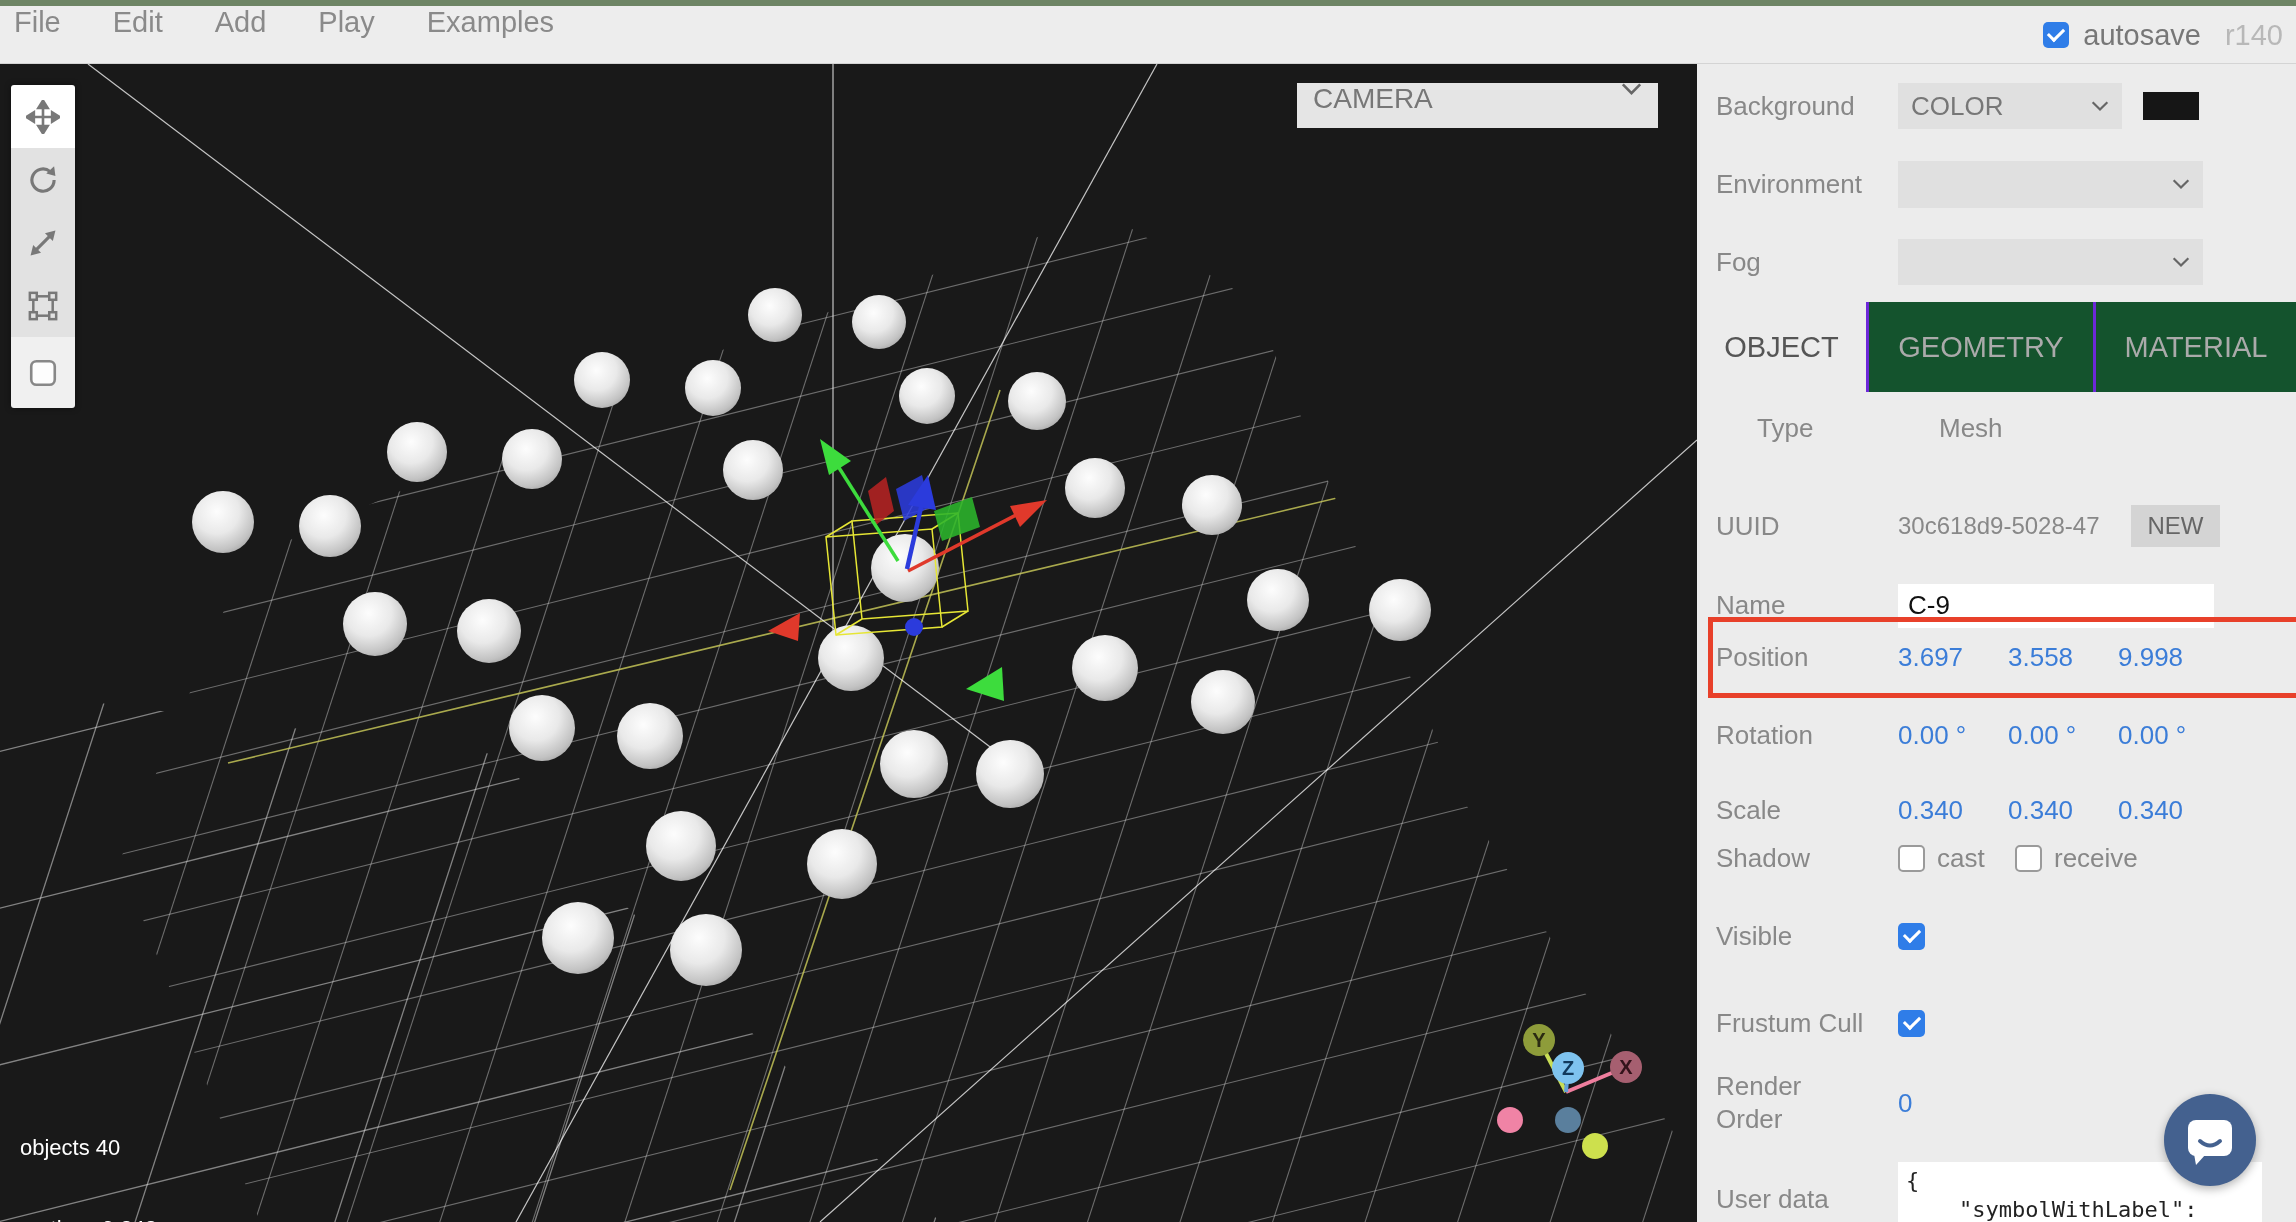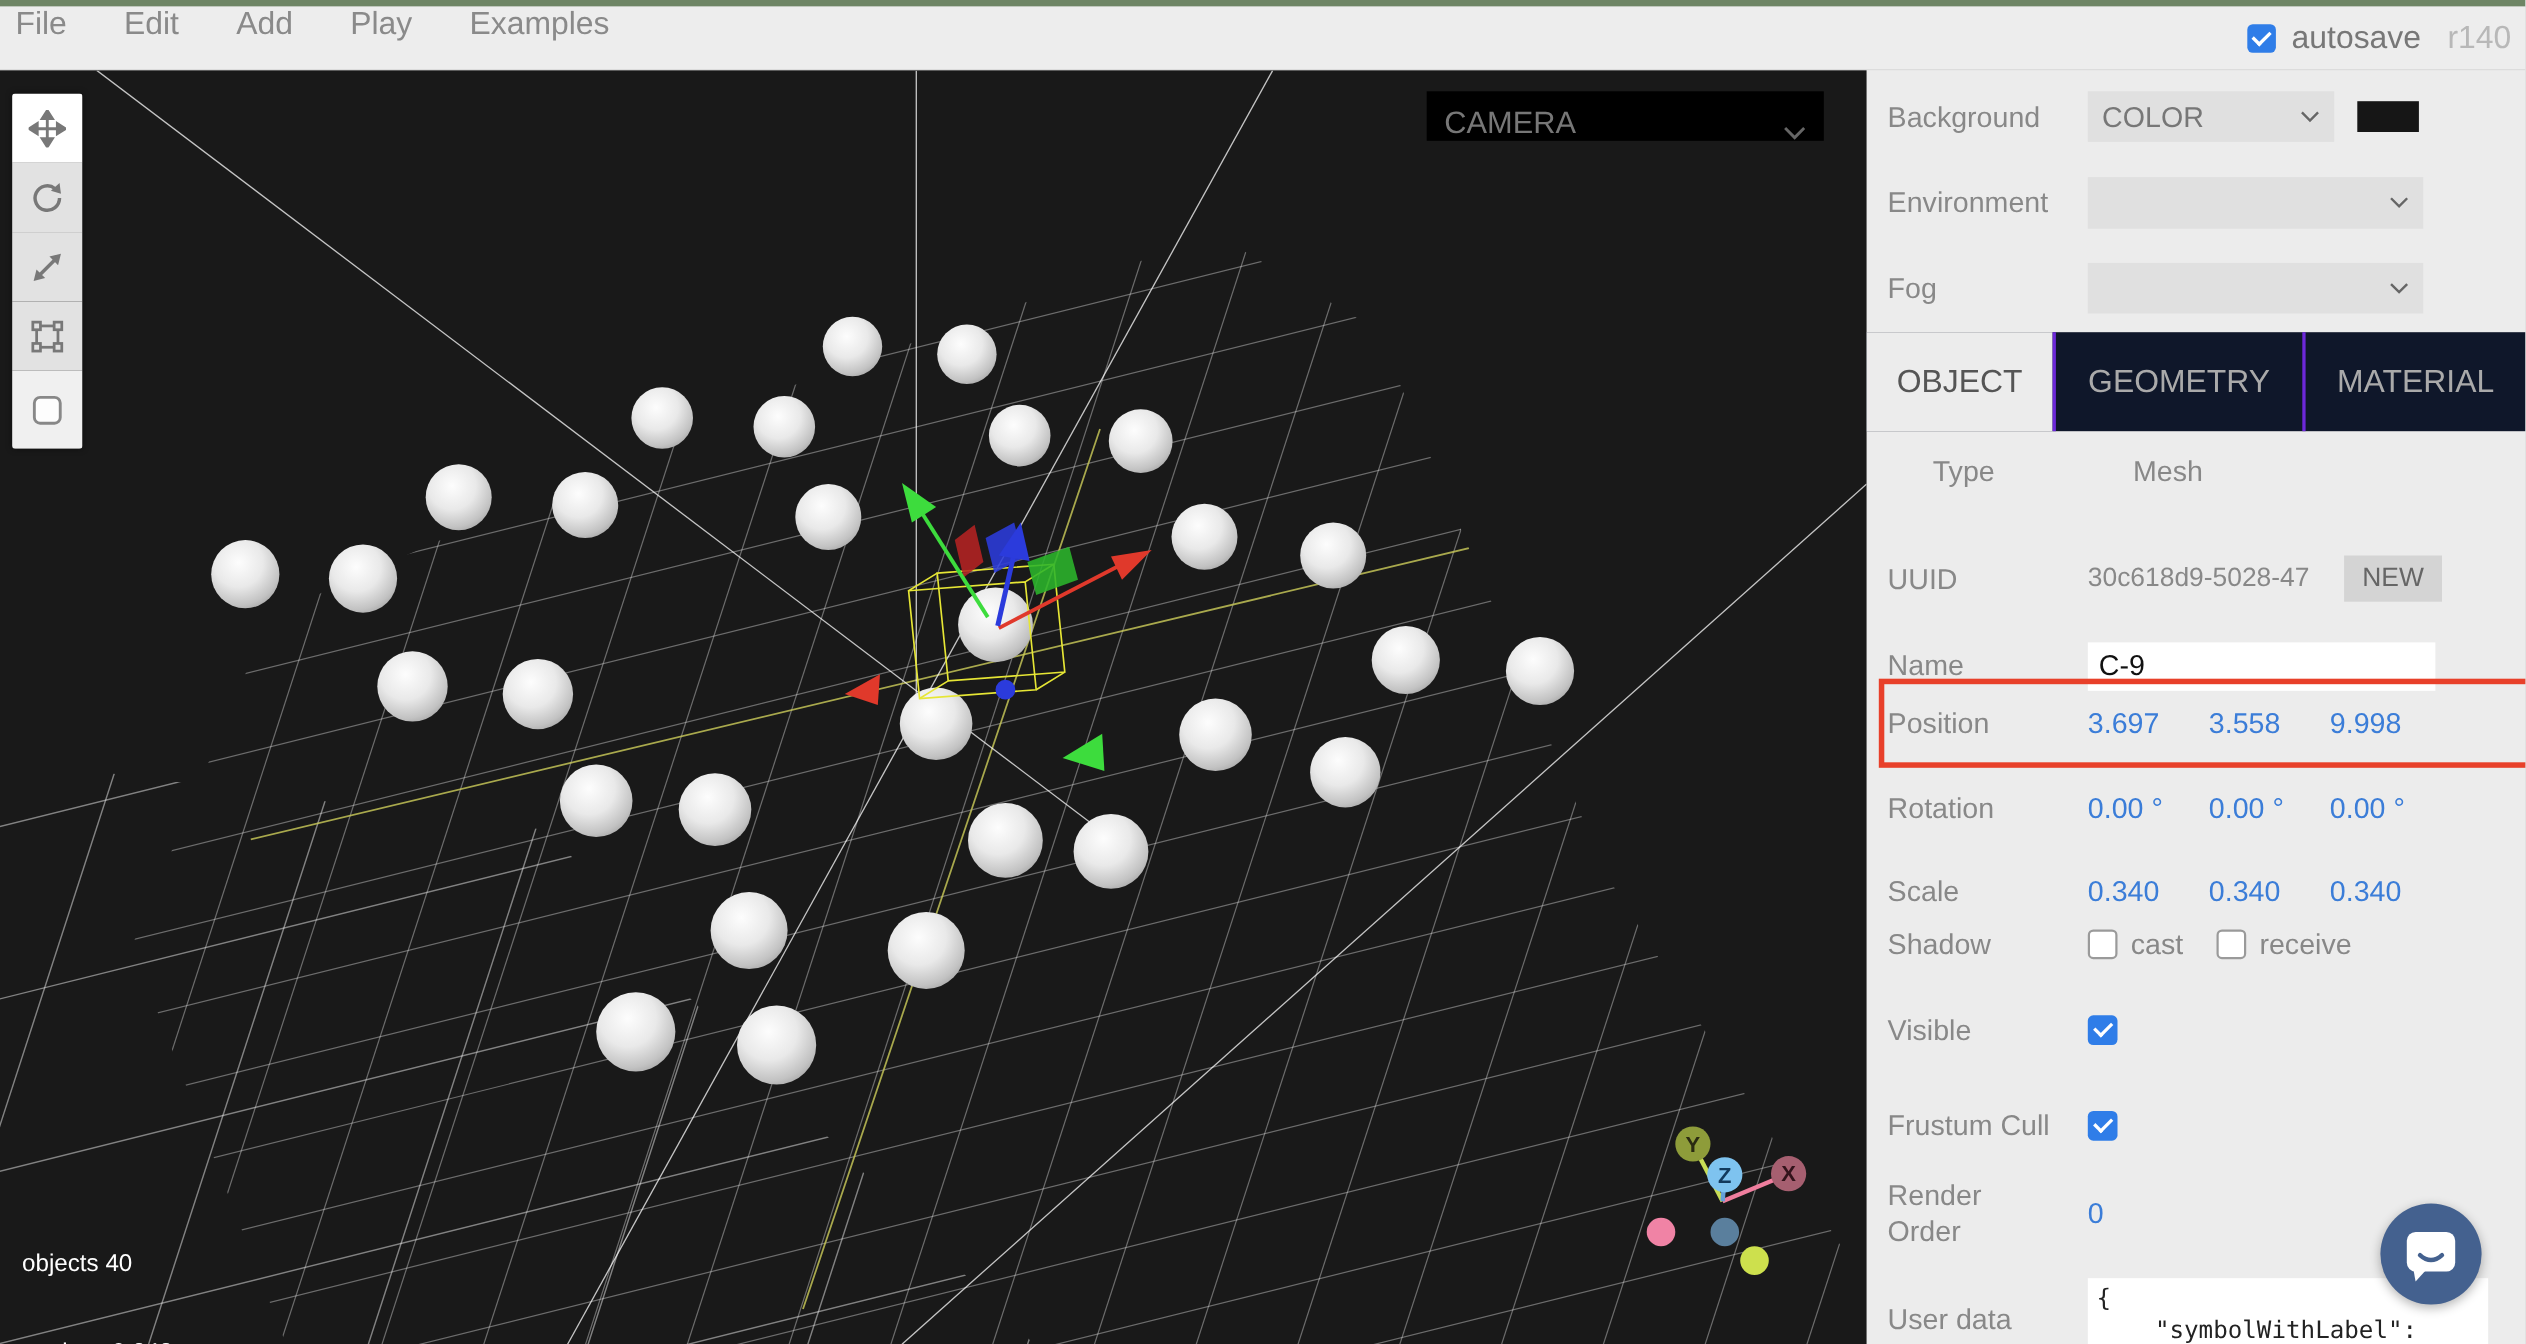--- a/index.html
+++ b/index.html
@@ -27,36 +27,36 @@
   
   .viewport{position:absolute;left:0;top:64px;width:1697px;height:1158px;background:#191919;overflow:hidden;}
   #scene-svg{position:absolute;left:0;top:0;width:1697px;height:1158px;}
 
   .toolbar{position:absolute;left:11px;top:21px;width:64px;border-radius:3px;overflow:hidden;
            box-shadow:0 0 6px rgba(0,0,0,.4);}
   .tool{height:63px;display:flex;align-items:center;justify-content:center;background:#e2e2e2;}
   .tool.active{background:#fff;}
   .tool.last{height:71px;background:#f0f0f0;}
 
-  .camera-select{position:absolute;left:1297px;top:19px;width:361px;height:45px;background:#000000;
-      display:flex;align-items:flex-end;justify-content:space-between;padding:0 16px;box-sizing:border-box;}
+  .camera-select{position:absolute;left:1297px;top:19px;width:361px;height:45px;background:#e5e5e5;
+      display:flex;align-items:flex-start;justify-content:space-between;padding:0 16px;box-sizing:border-box;}
   .camera-select .sel-text{font-size:28px;color:#777;}
 
   .stats{position:absolute;left:20px;top:1016px;color:#fff;font-size:22px;line-height:27px;white-space:pre;}
 
   
   .panel{position:absolute;left:1697px;top:64px;width:599px;height:1158px;background:#ececec;}
   .prow{position:absolute;width:599px;display:flex;align-items:center;}
   .plabel{position:absolute;left:19px;font-size:26px;color:#888;}
   .pselect{position:absolute;background:#e0e0e0;display:flex;align-items:center;
       justify-content:space-between;padding:0 13px;box-sizing:border-box;}
   .pselect .sel-text{font-size:26px;color:#777;}
   .swatch{position:absolute;left:446px;width:56px;height:28px;background:#161616;}
 
-  .tabbar{position:absolute;left:0;top:238px;width:599px;height:90px;background:#0f172a;display:flex;}
+  .tabbar{position:absolute;left:0;top:238px;width:599px;height:90px;background:#14532d;display:flex;}
   .tab{height:90px;display:flex;align-items:center;justify-content:center;font-size:29px;
        color:#aaa;border-left:3px solid #6d28d9;box-sizing:border-box;}
   .tab.active{background:#ececec;color:#555;border-left:none;}
 
   .pvalue{position:absolute;font-size:26px;color:#888;}
   .num{font-size:26px;color:#3b7dd8;cursor:col-resize;}
   .v0{position:absolute;left:201px;width:100px;}
   .v1{position:absolute;left:311px;width:100px;}
   .v2{position:absolute;left:421px;width:100px;}
 

